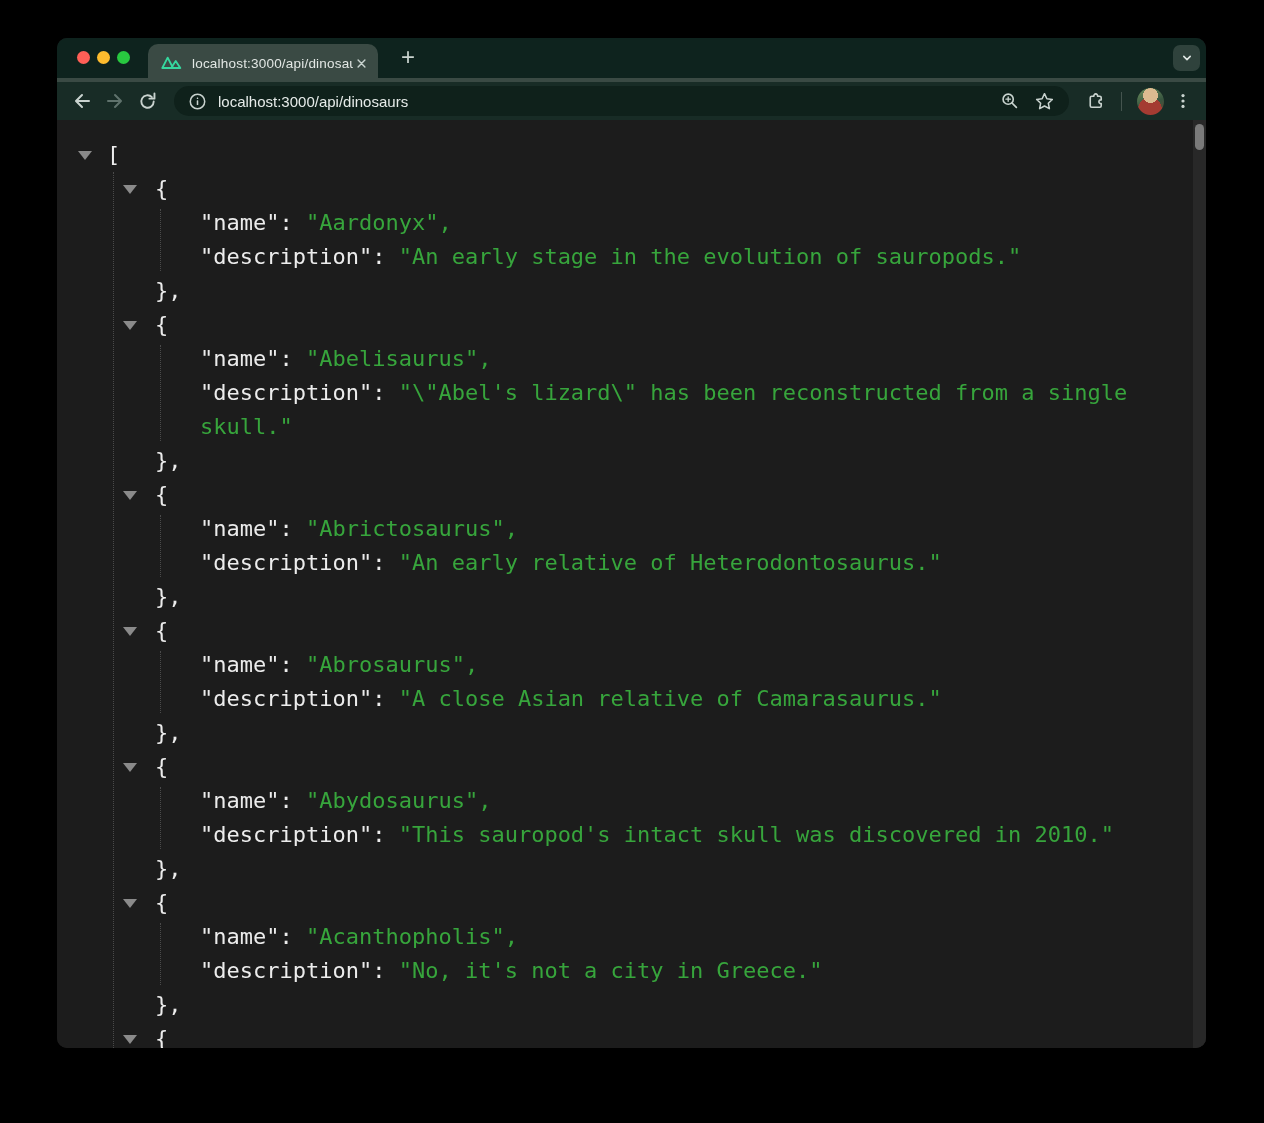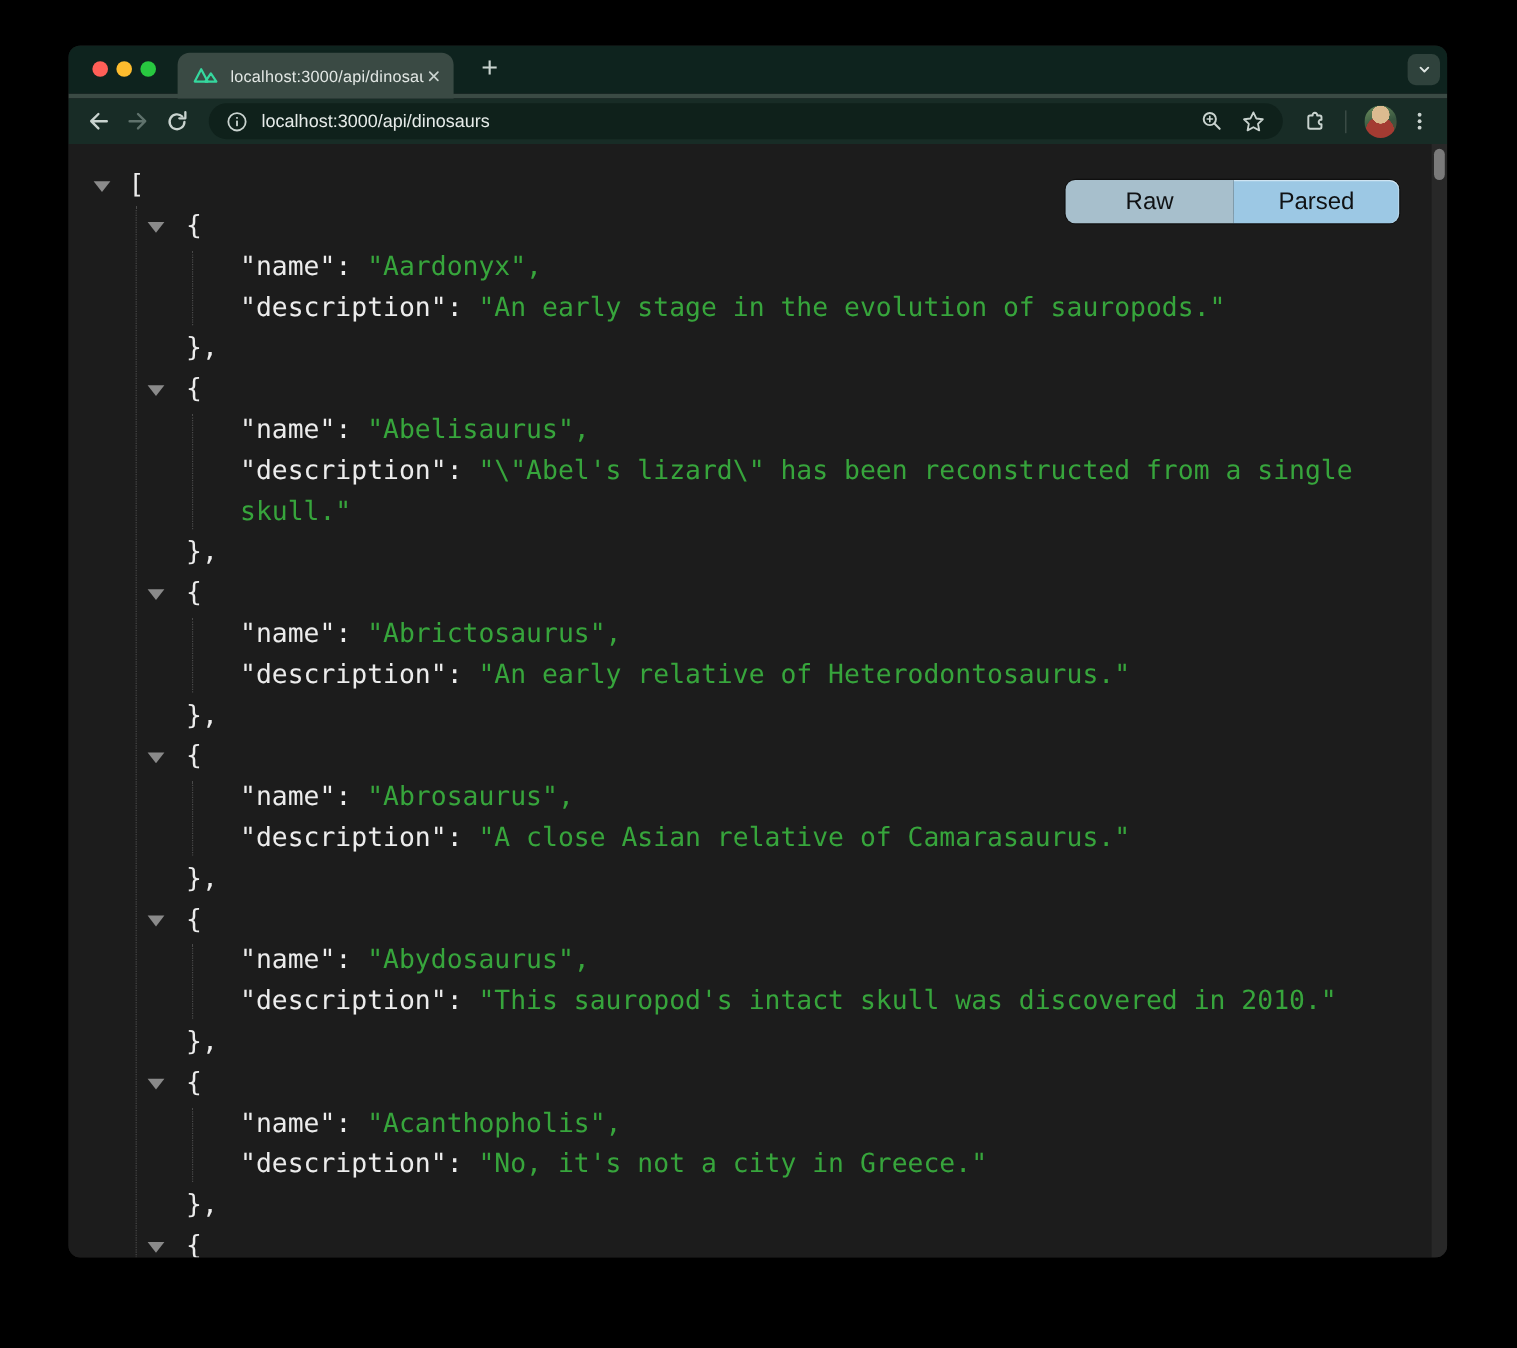--- a/index.html
+++ b/index.html
@@ -255,22 +255,18 @@
         </div>
         <div class="row obj-close"><span class="punct">},</span></div>
       </div>
 
       <div class="row obj-open">
         <span class="tri"></span>
         <span class="punct">{</span>
       </div>
     </div>
 
-    <div class="toggle">
-      <button class="btn-raw">Raw</button>
-      <button class="btn-parsed">Parsed</button>
-    </div>
 
     <div class="scroll-track">
       <div class="scroll-thumb"></div>
     </div>
   </div>
 </div>
 
 </body></html>

